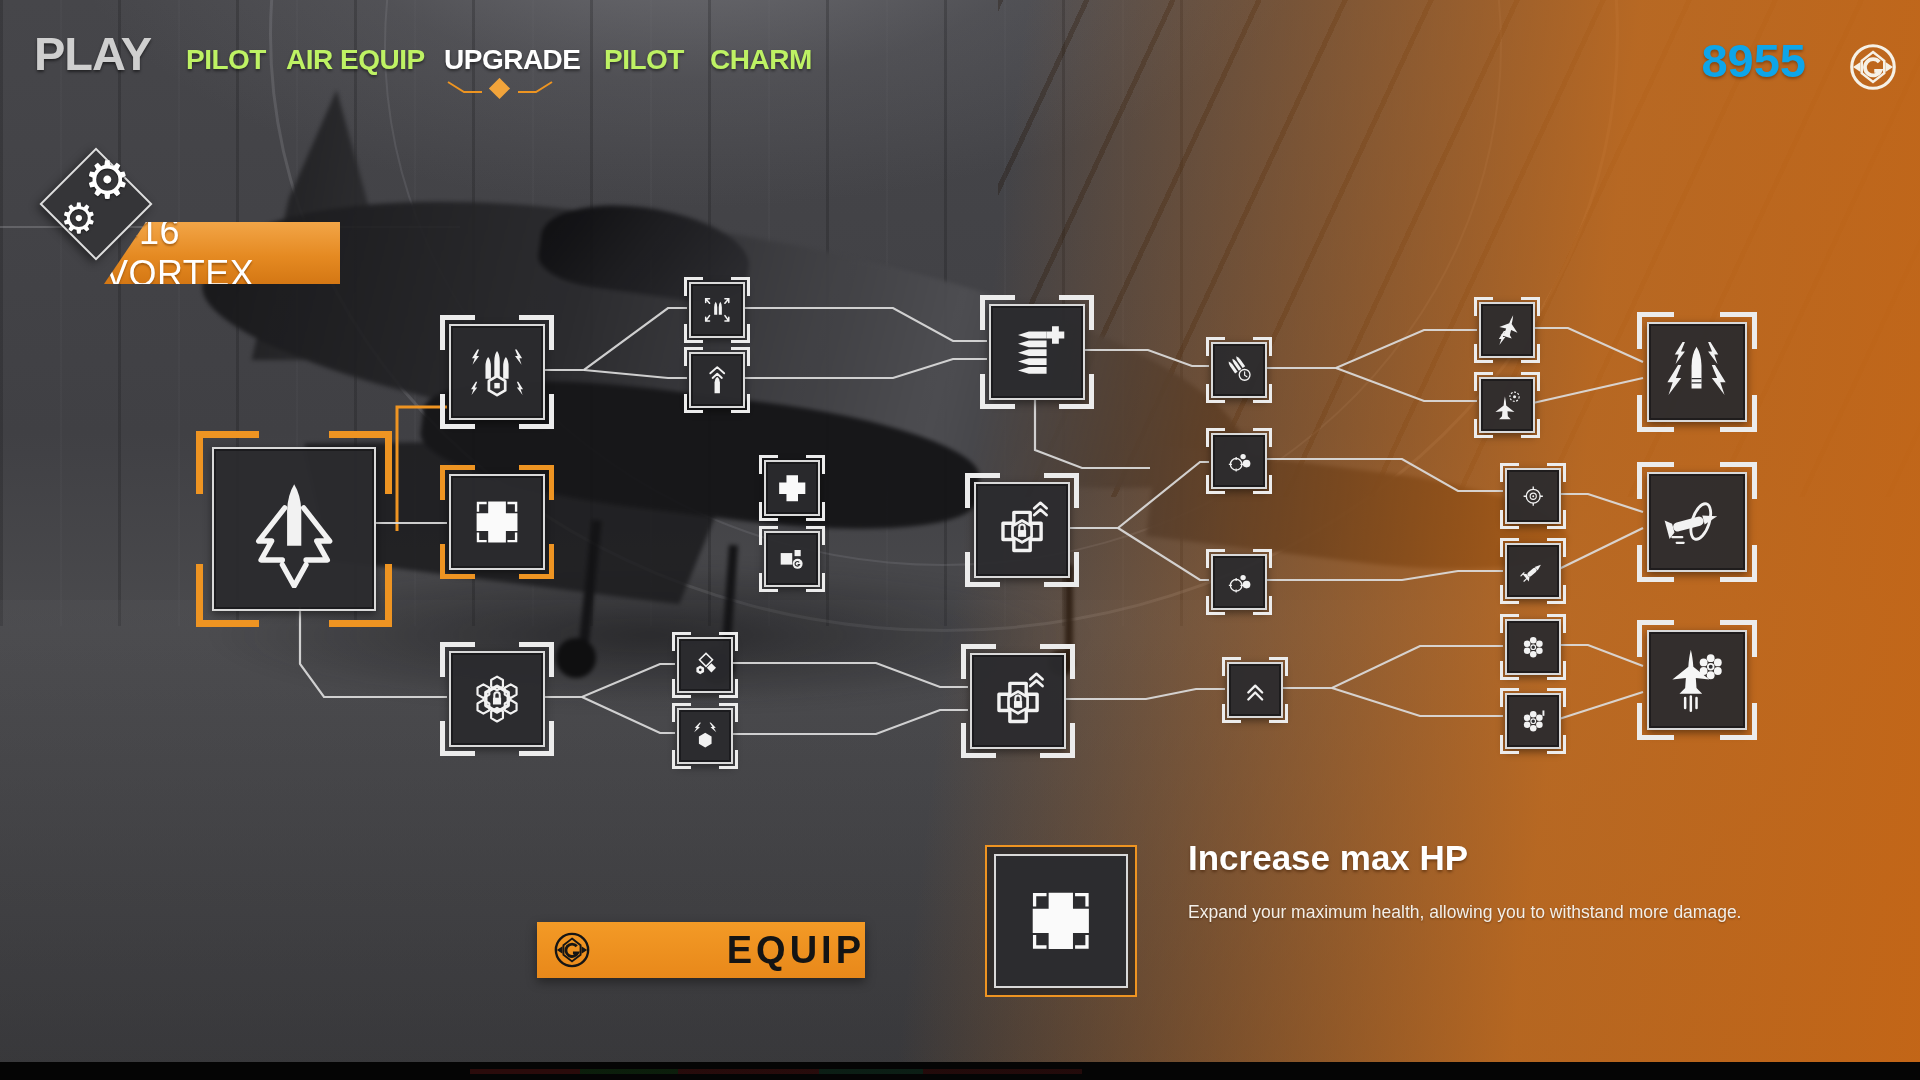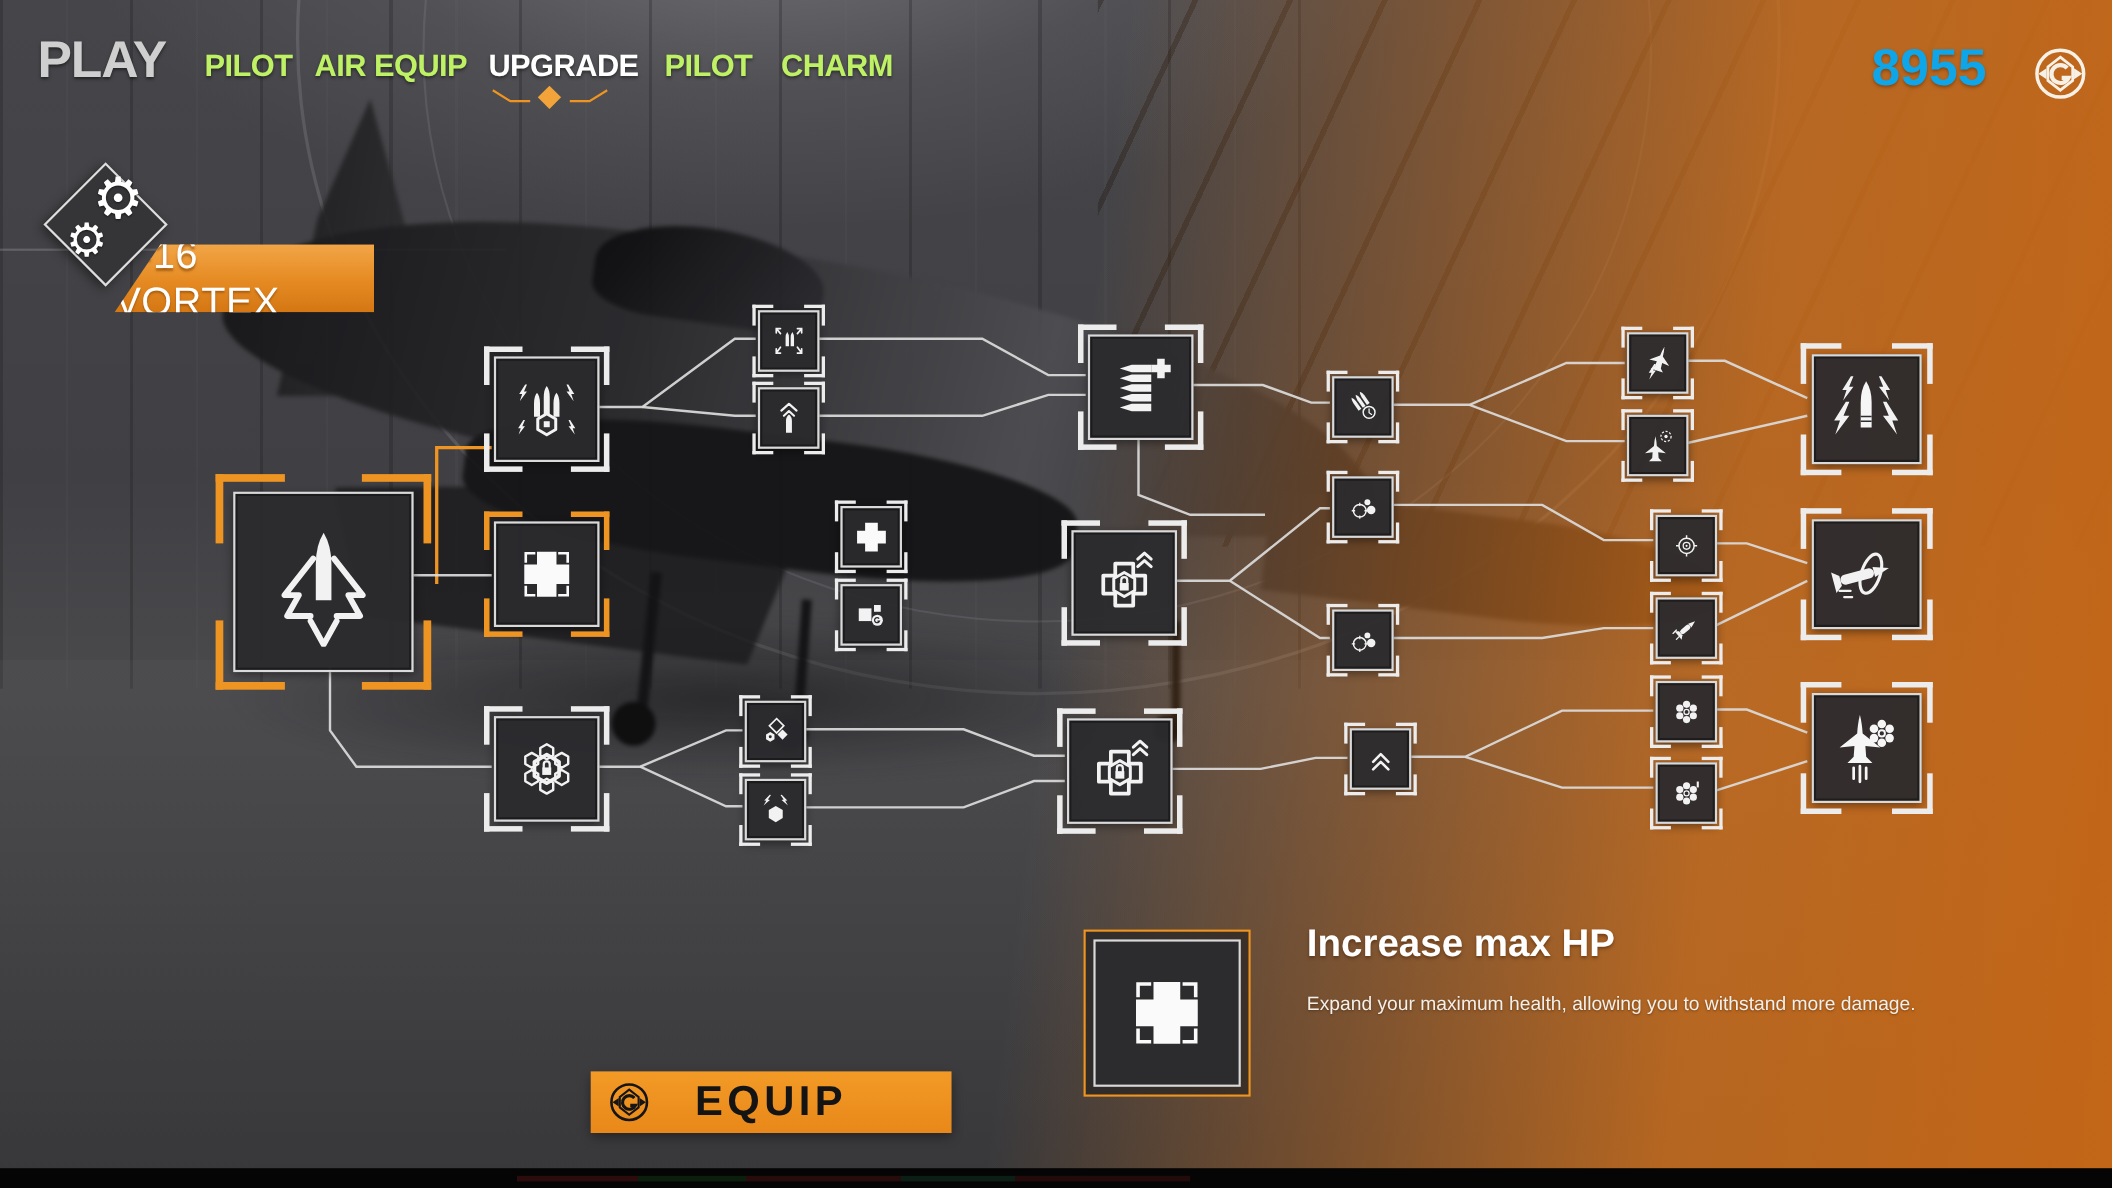--- a/index.html
+++ b/index.html
@@ -81,22 +81,22 @@
   .md{width:92px;height:92px;--bw:5px;--off:-11px;--bs:30px;}
   .xl{width:96px;height:96px;--bw:5px;--off:-12px;--bs:32px;}
   .sm{width:52px;height:52px;--bw:3px;--off:-7px;--bs:16px;}
   .nd b{position:absolute;width:var(--bs);height:var(--bs);border:0 solid #ececec;}
   .nd.org b{border-color:#EE9422;}
   .nd b.tl{border-top-width:var(--bw);border-left-width:var(--bw);top:var(--off);left:var(--off);}
   .nd b.tr{border-top-width:var(--bw);border-right-width:var(--bw);top:var(--off);right:var(--off);}
   .nd b.bl{border-bottom-width:var(--bw);border-left-width:var(--bw);bottom:var(--off);left:var(--off);}
   .nd b.brc{border-bottom-width:var(--bw);border-right-width:var(--bw);bottom:var(--off);right:var(--off);}
   
-  .equip-btn{position:absolute;left:537px;top:974px;width:328px;height:56px;z-index:6;cursor:pointer;
-    background:linear-gradient(180deg,#F39A26,#E8881A);display:flex;align-items:center;justify-content:center;
+  .equip-btn{position:absolute;left:537px;top:922px;width:328px;height:56px;z-index:6;cursor:pointer;
+    background:linear-gradient(180deg,#F39A26,#E8881A);display:flex;align-items:center;justify-content:flex-end;
     box-shadow:0 4px 10px rgba(0,0,0,.4);}
   .equip-btn span{font-size:38px;font-weight:700;color:#141414;letter-spacing:4px;}
   .equip-coin{position:absolute;left:16px;top:9px;width:38px;height:38px;color:#151515;}
   .tt-iconbox{position:absolute;left:985px;top:845px;width:152px;height:152px;z-index:6;
     border:2px solid #EE9422;background:rgba(30,30,32,.6);padding:7px;box-sizing:border-box;cursor:pointer;}
   .tt-iconbox .inner{width:100%;height:100%;background:#2c2c2f;border:2px solid #d9d9d9;box-sizing:border-box;
     display:flex;align-items:center;justify-content:center;}
   .tt-iconbox svg{width:72%;height:72%;}
   .tt-title{position:absolute;left:1188px;top:838px;font-size:35px;font-weight:700;color:#ffffff;
     z-index:6;text-shadow:0 2px 3px rgba(60,25,0,.5);}

